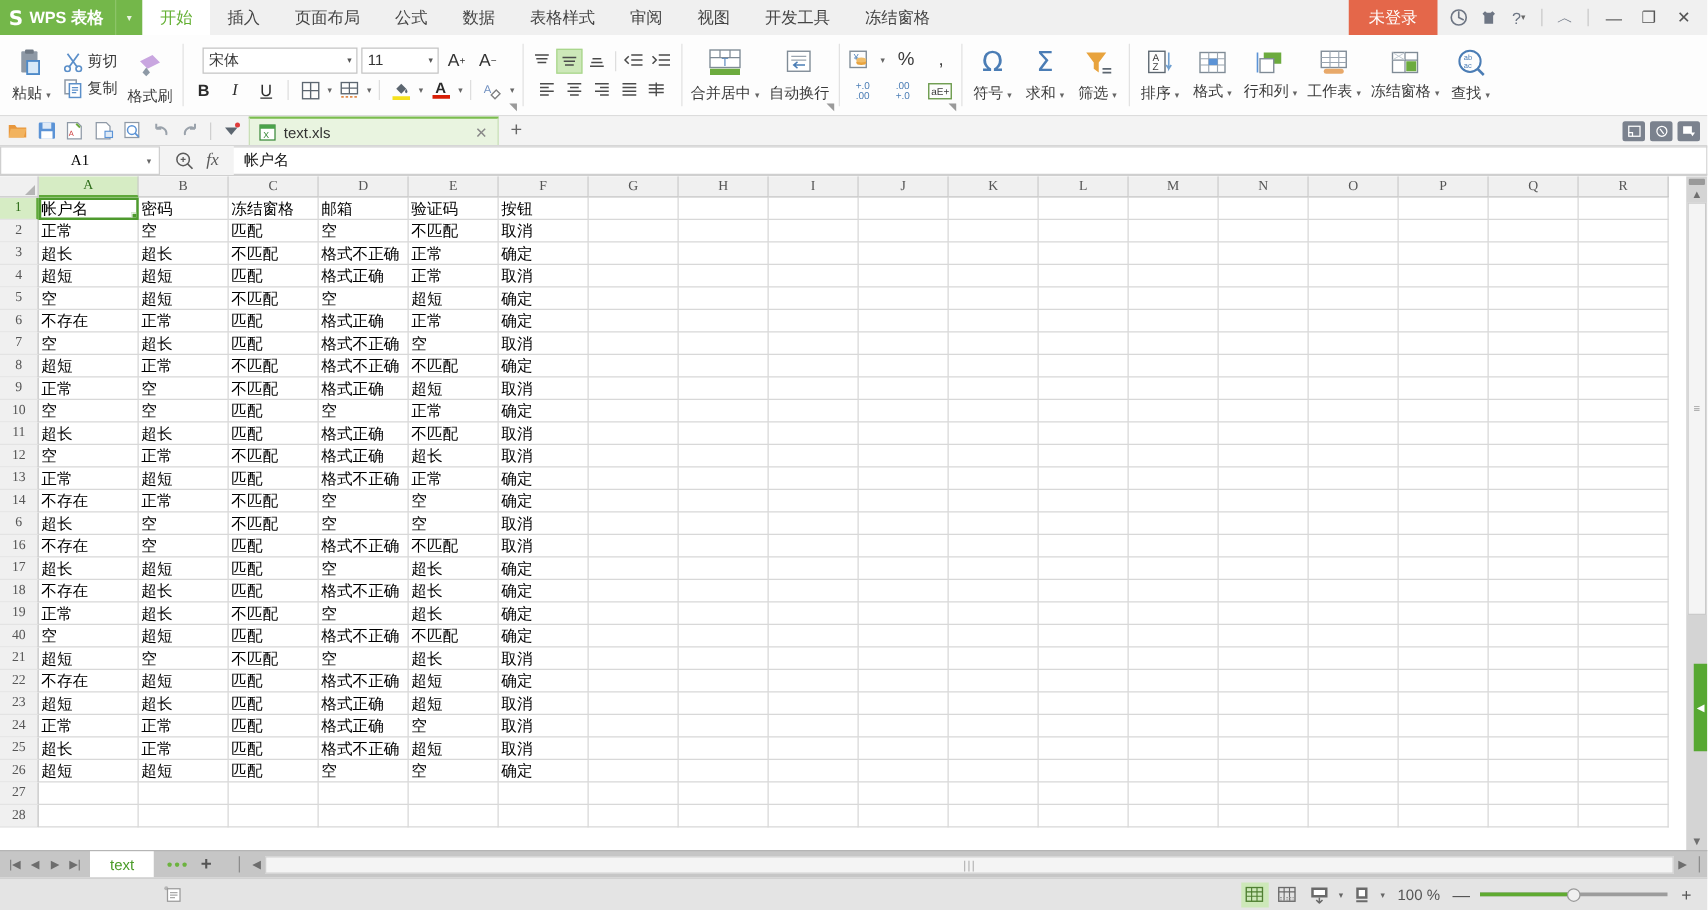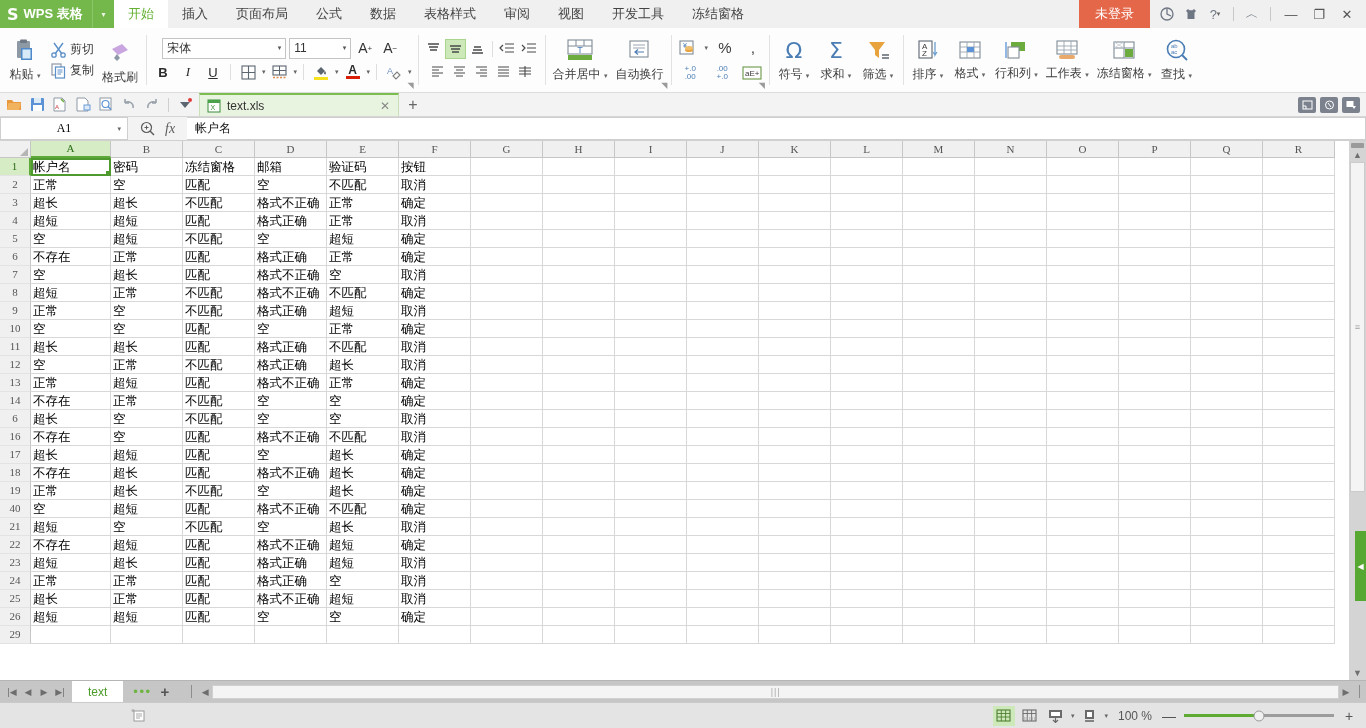--- a/index.html
+++ b/index.html
@@ -1324,21 +1324,42 @@
             <div class="cell" style="width: 72px;"></div>
             <div class="cell" style="width: 72px;"></div>
             <div class="cell" style="width: 72px;"></div>
             <div class="cell" style="width: 72px;"></div>
             <div class="cell" style="width: 72px;"></div>
             <div class="cell" style="width: 72px;"></div>
             <div class="cell" style="width: 72px;"></div>
             <div class="cell" style="width: 72px;"></div>
           </div>
           <div class="grow">
-            <div class="rowhead">29</div>
+            <div class="rowhead">27</div>
+            <div class="cell" style="width: 80px;"></div>
+            <div class="cell" style="width: 72px;"></div>
+            <div class="cell" style="width: 72px;"></div>
+            <div class="cell" style="width: 72px;"></div>
+            <div class="cell" style="width: 72px;"></div>
+            <div class="cell" style="width: 72px;"></div>
+            <div class="cell" style="width: 72px;"></div>
+            <div class="cell" style="width: 72px;"></div>
+            <div class="cell" style="width: 72px;"></div>
+            <div class="cell" style="width: 72px;"></div>
+            <div class="cell" style="width: 72px;"></div>
+            <div class="cell" style="width: 72px;"></div>
+            <div class="cell" style="width: 72px;"></div>
+            <div class="cell" style="width: 72px;"></div>
+            <div class="cell" style="width: 72px;"></div>
+            <div class="cell" style="width: 72px;"></div>
+            <div class="cell" style="width: 72px;"></div>
+            <div class="cell" style="width: 72px;"></div>
+          </div>
+          <div class="grow">
+            <div class="rowhead">28</div>
             <div class="cell" style="width: 80px;"></div>
             <div class="cell" style="width: 72px;"></div>
             <div class="cell" style="width: 72px;"></div>
             <div class="cell" style="width: 72px;"></div>
             <div class="cell" style="width: 72px;"></div>
             <div class="cell" style="width: 72px;"></div>
             <div class="cell" style="width: 72px;"></div>
             <div class="cell" style="width: 72px;"></div>
             <div class="cell" style="width: 72px;"></div>
             <div class="cell" style="width: 72px;"></div>

